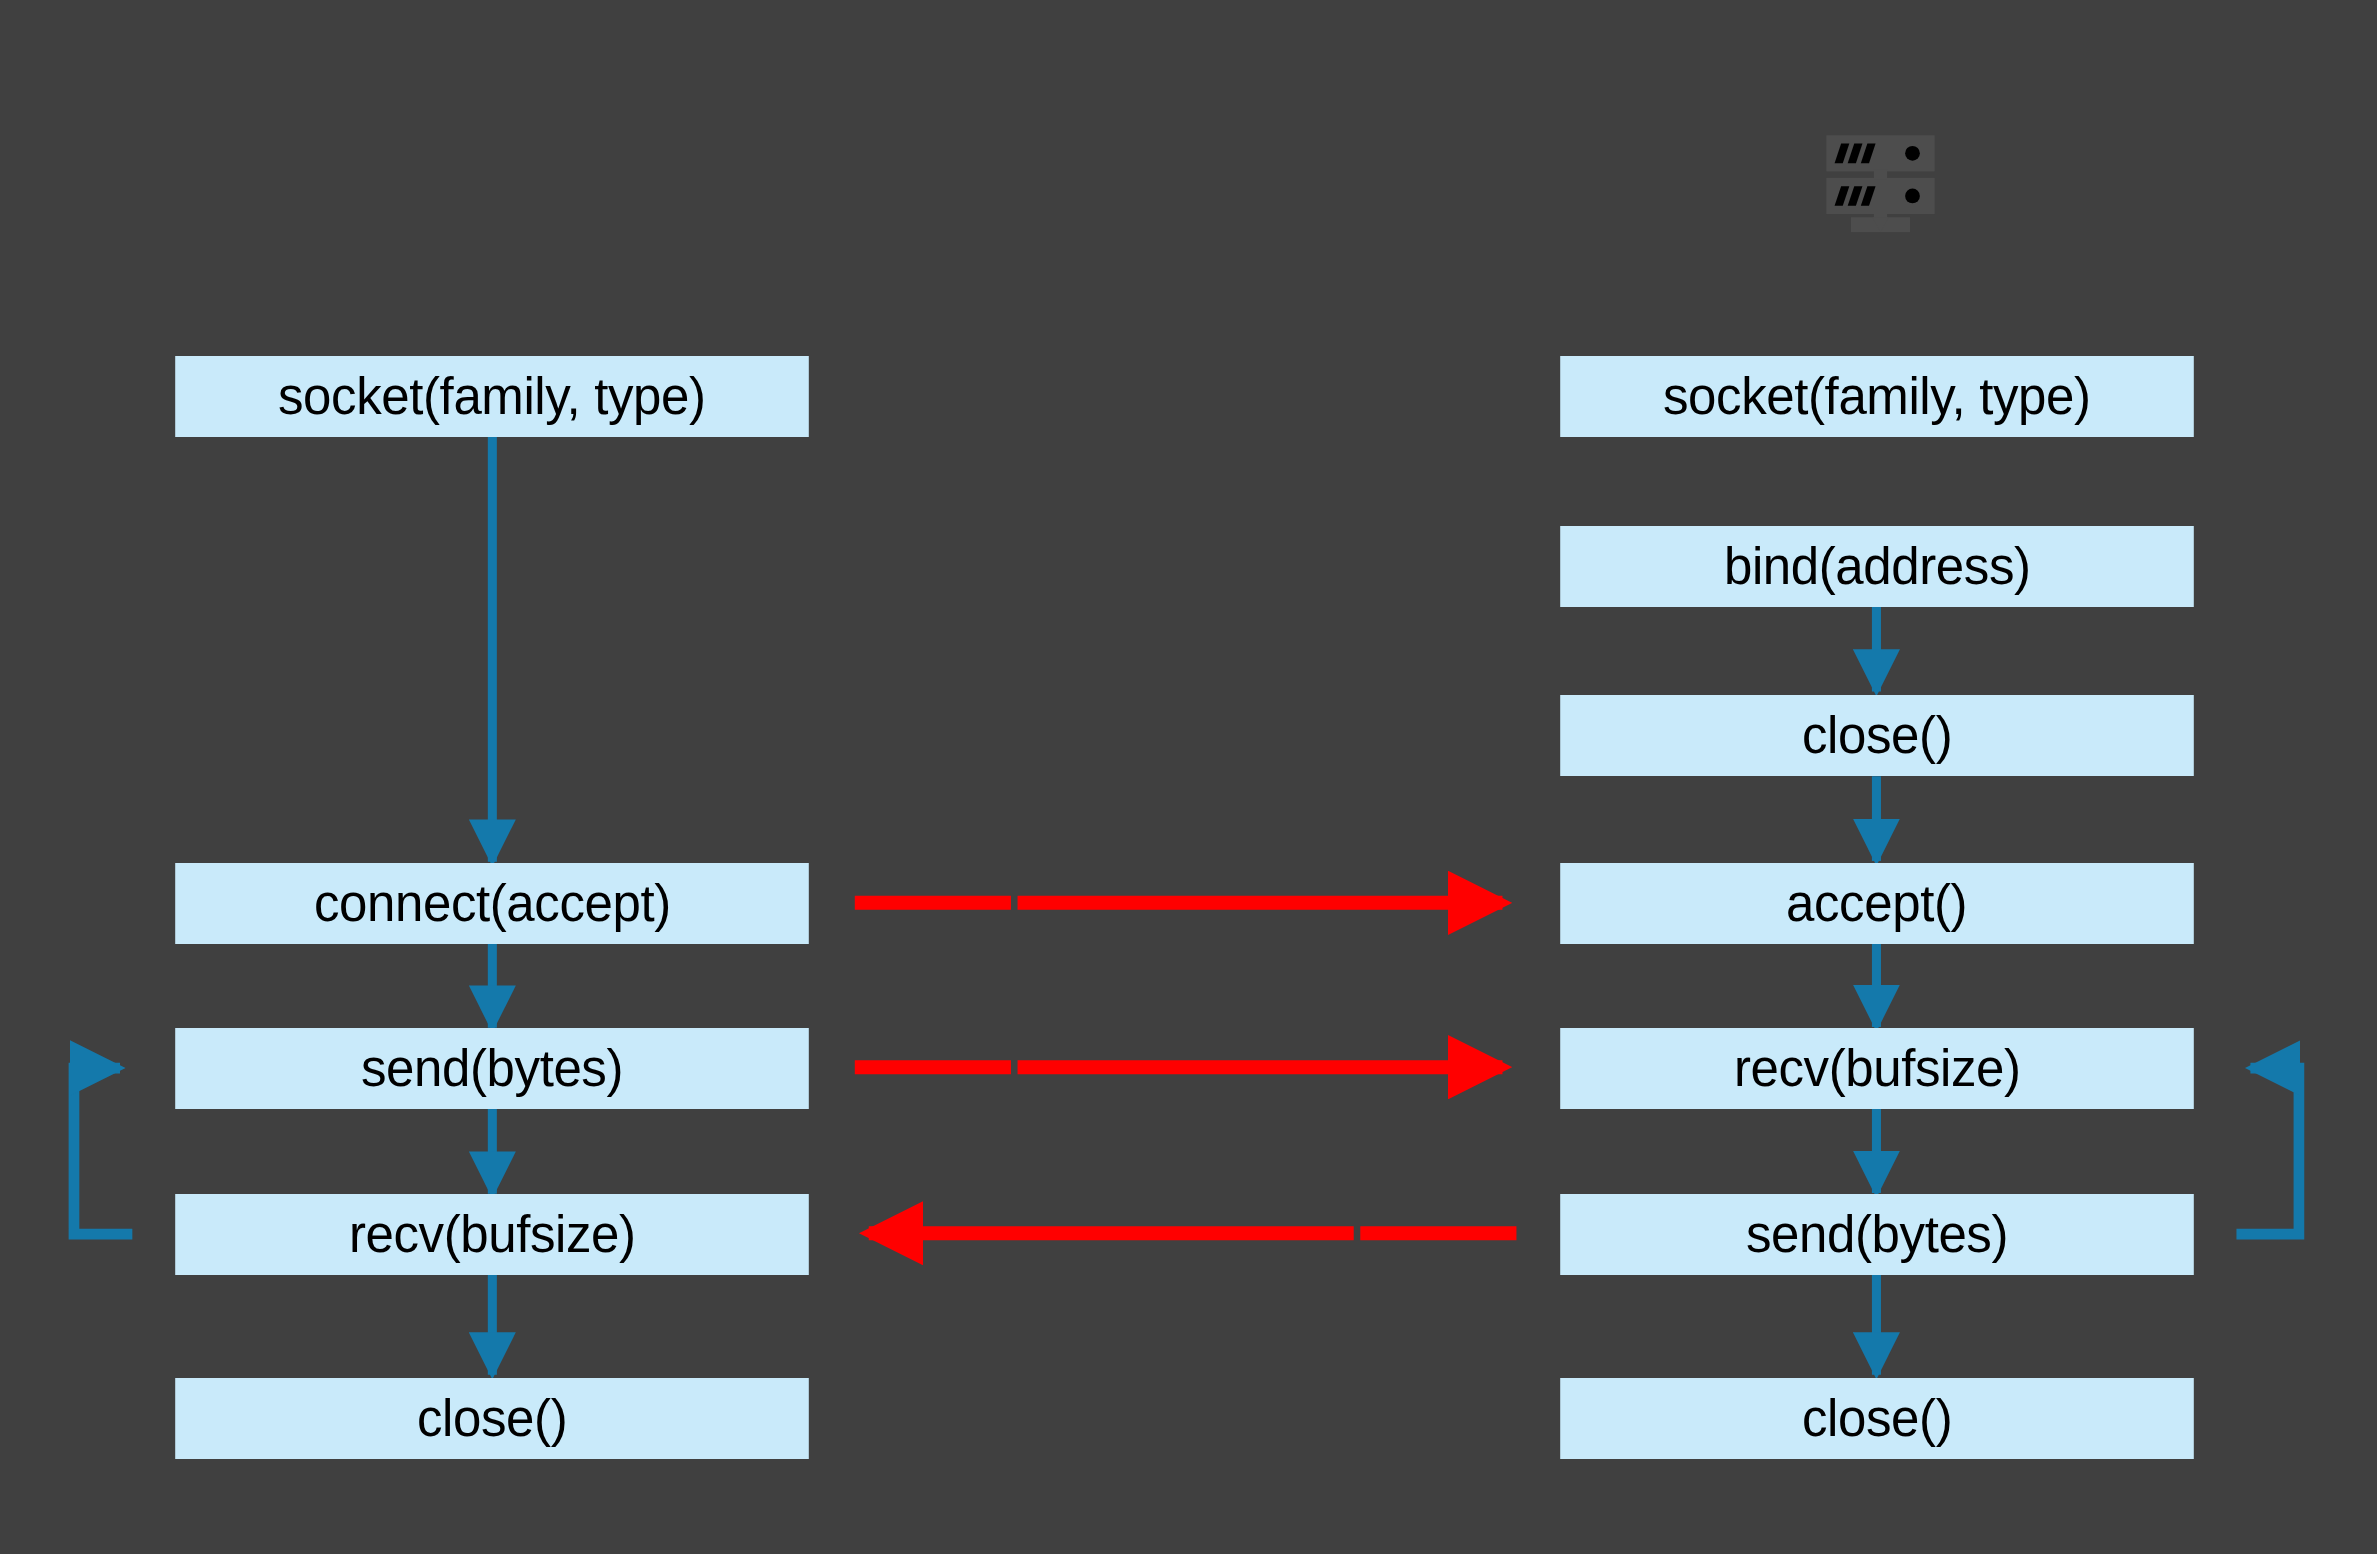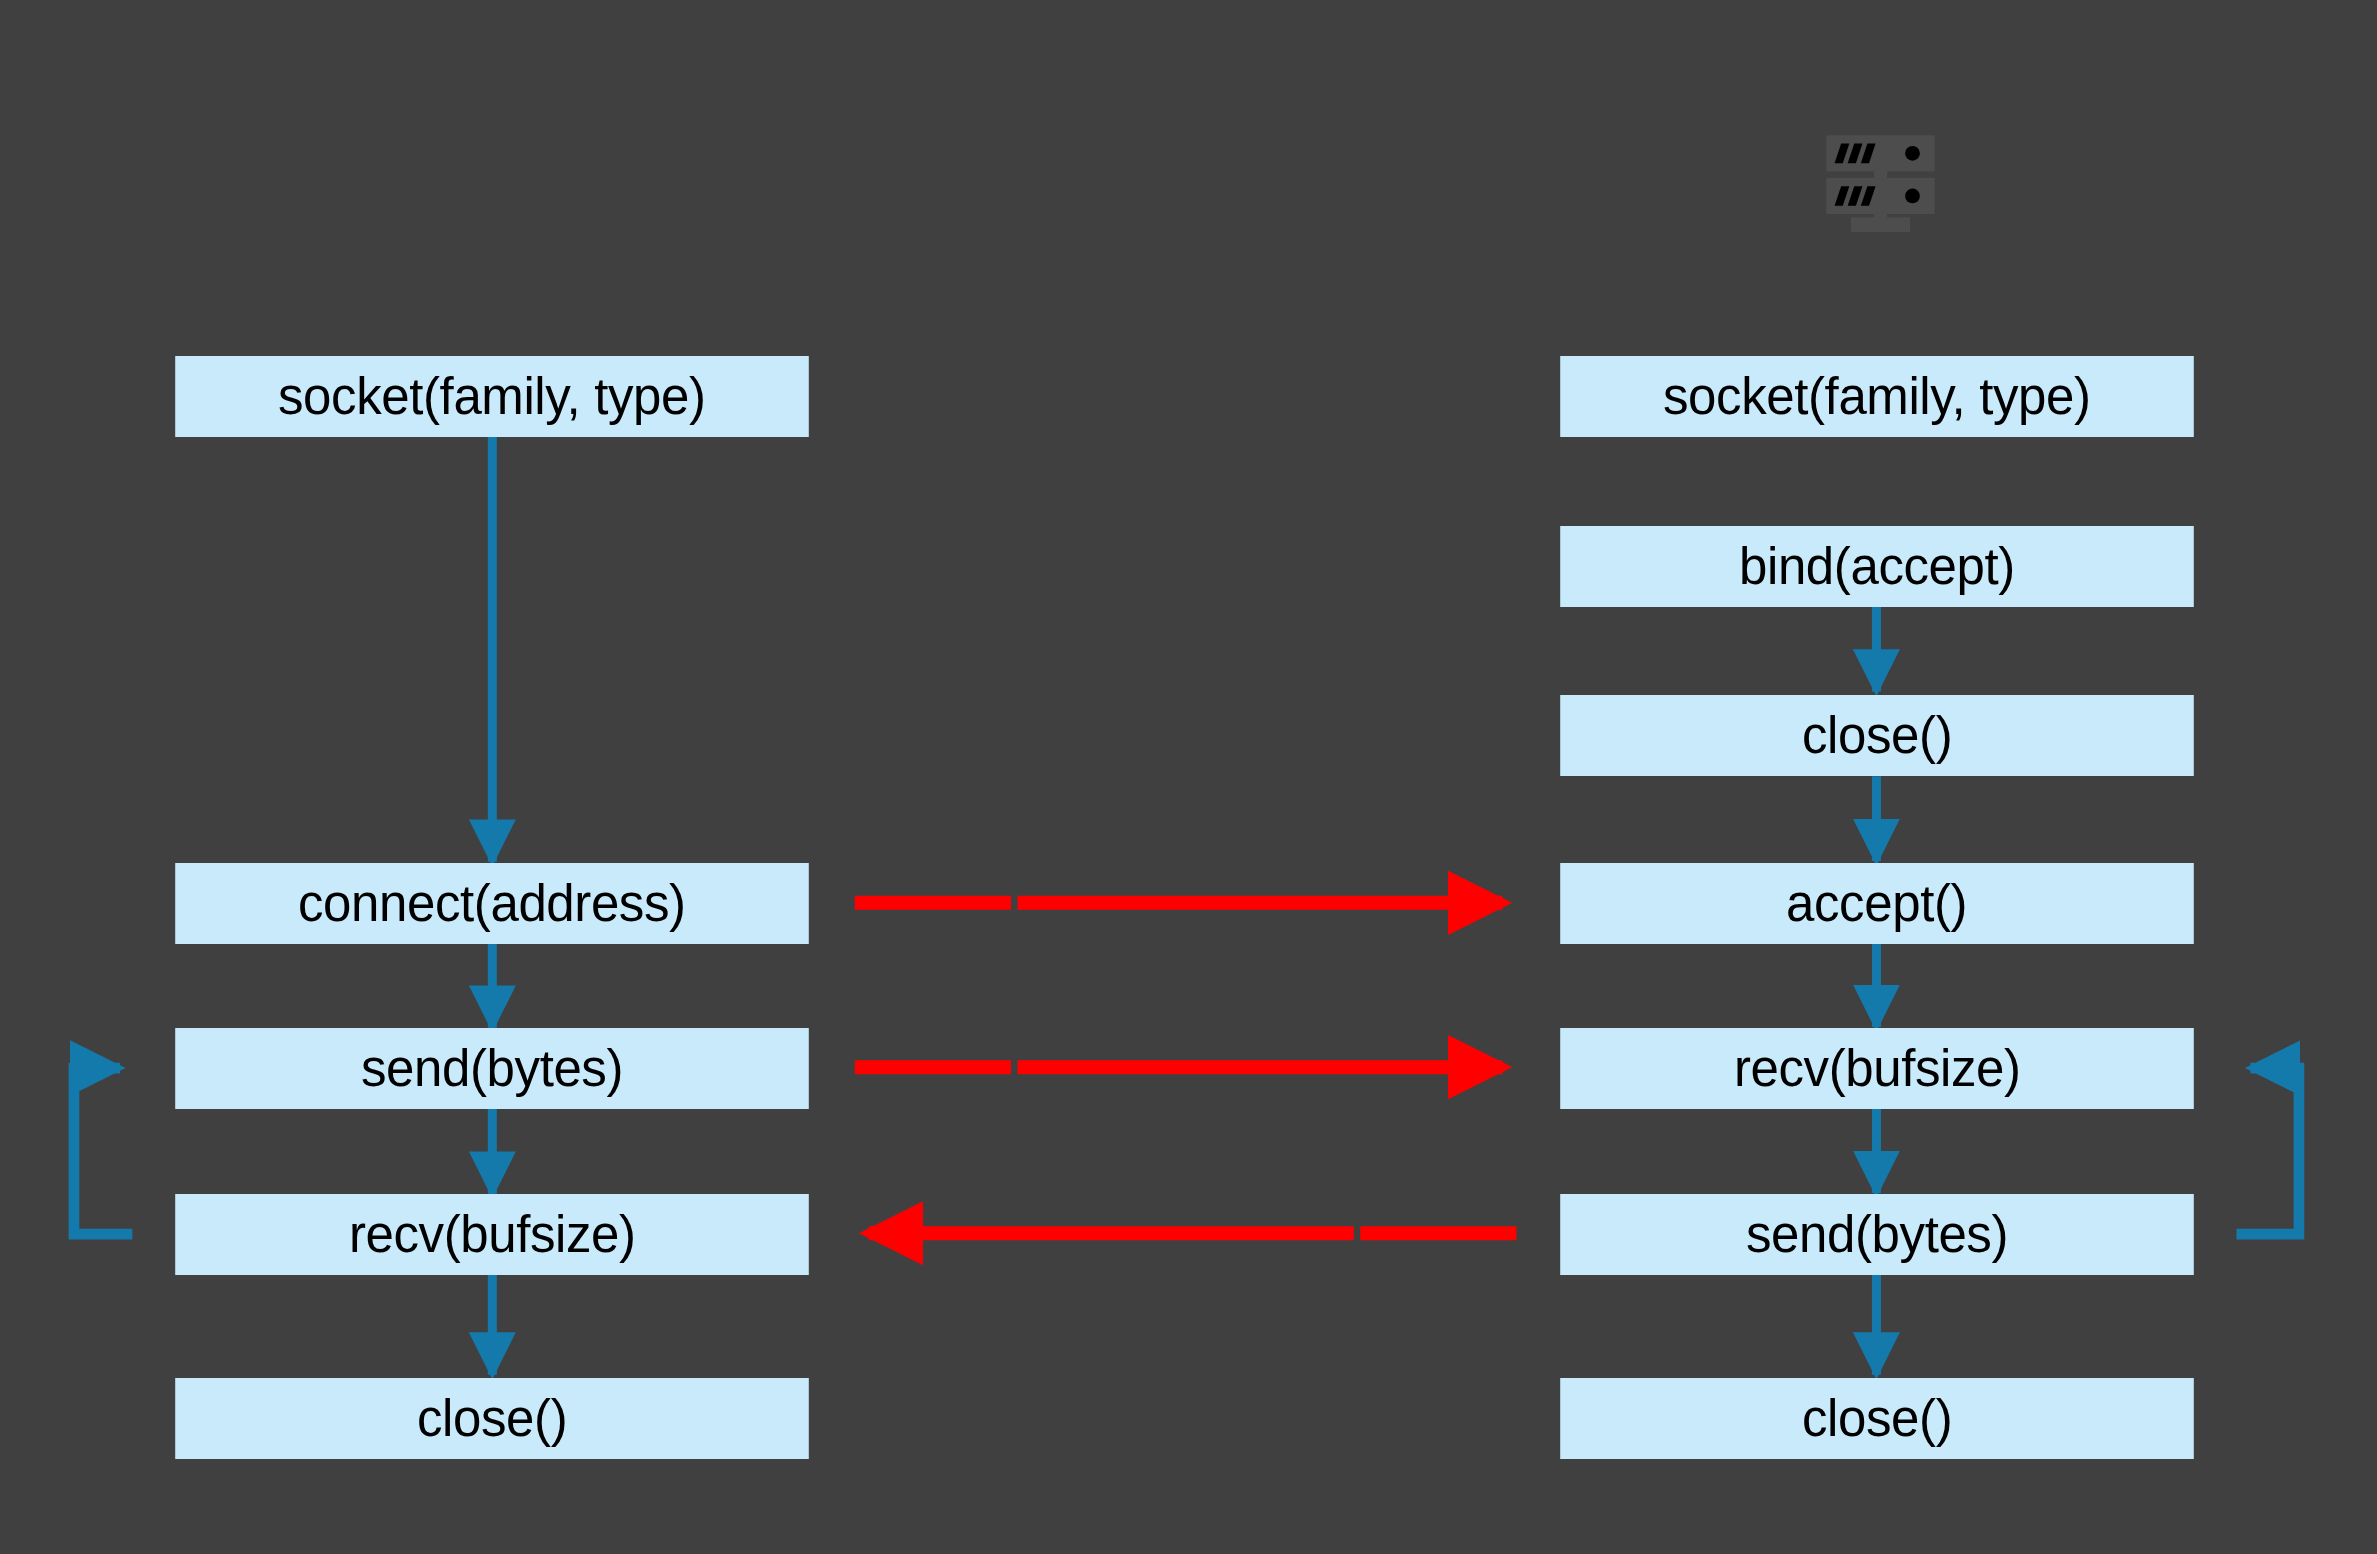--- a/index.html
+++ b/index.html
@@ -110,41 +110,41 @@
     <line x1="1040" y1="1298" x2="1836" y2="1298" stroke="#ff0000" stroke-width="17" fill="none" stroke-dasharray="190 8 590 8 190" marker-end="url(#arrow-red)"></line>
 
     <line x1="1845" y1="1500" x2="1049" y2="1500" stroke="#ff0000" stroke-width="17" fill="none" stroke-dasharray="190 8 590 8 190" marker-end="url(#arrow-red)"></line>
   </svg>
 
   <div class="node" style="left:132px; top:356px; width:720px; height:81px;">
     <span class="lbl">socket(family, type)</span>
   </div>
 
   <div class="node" style="left:132px; top:863px; width:720px; height:81px;">
-    <span class="lbl">connect(address)</span>
+    <span class="lbl">connect(accept)</span>
   </div>
 
   <div class="node" style="left:132px; top:1028px; width:720px; height:81px;">
     <span class="lbl">send(bytes)</span>
   </div>
 
   <div class="node" style="left:132px; top:1194px; width:720px; height:81px;">
     <span class="lbl">recv(bufsize)</span>
   </div>
 
   <div class="node" style="left:132px; top:1378px; width:720px; height:81px;">
     <span class="lbl">close()</span>
   </div>
 
   <div class="node" style="left:1517px; top:356px; width:720px; height:81px;">
     <span class="lbl">socket(family, type)</span>
   </div>
 
   <div class="node" style="left:1517px; top:526px; width:720px; height:81px;">
-    <span class="lbl">bind(accept)</span>
+    <span class="lbl">bind(address)</span>
   </div>
 
   <div class="node" style="left:1517px; top:695px; width:720px; height:81px;">
     <span class="lbl">close()</span>
   </div>
 
   <div class="node" style="left:1517px; top:863px; width:720px; height:81px;">
     <span class="lbl">accept()</span>
   </div>
 

